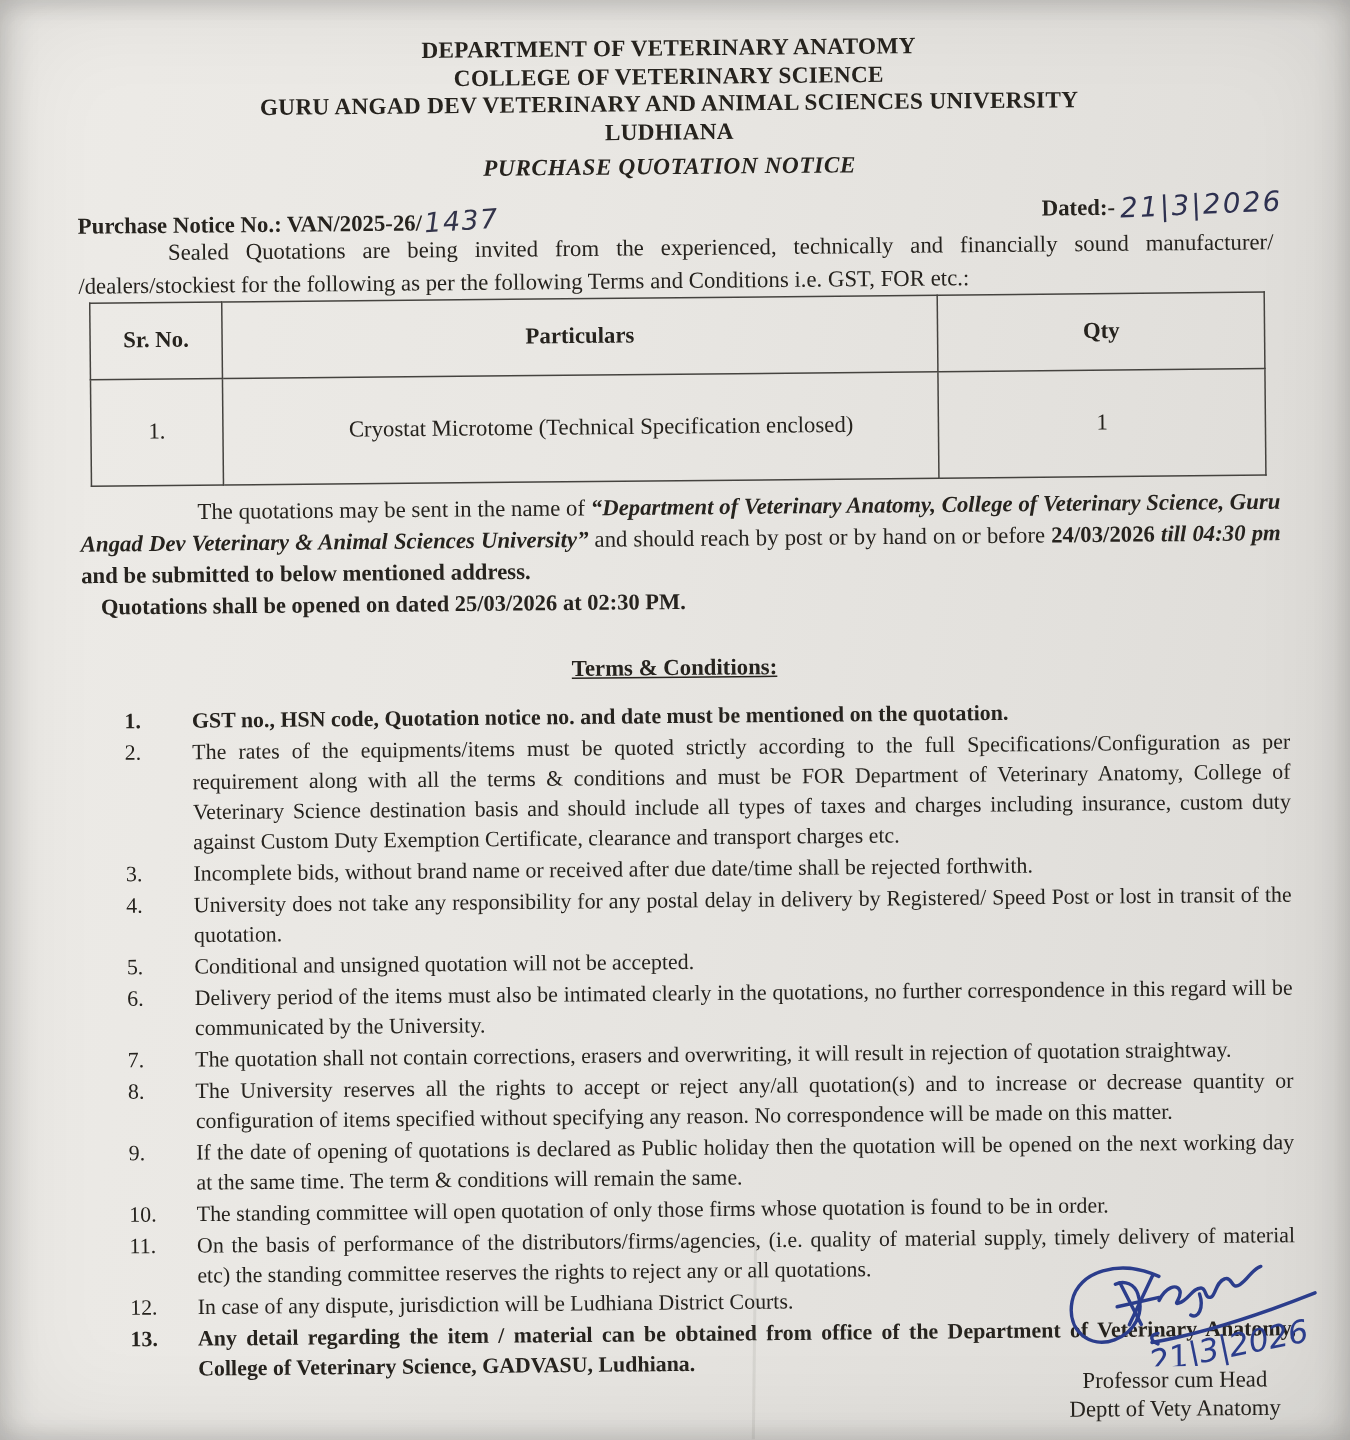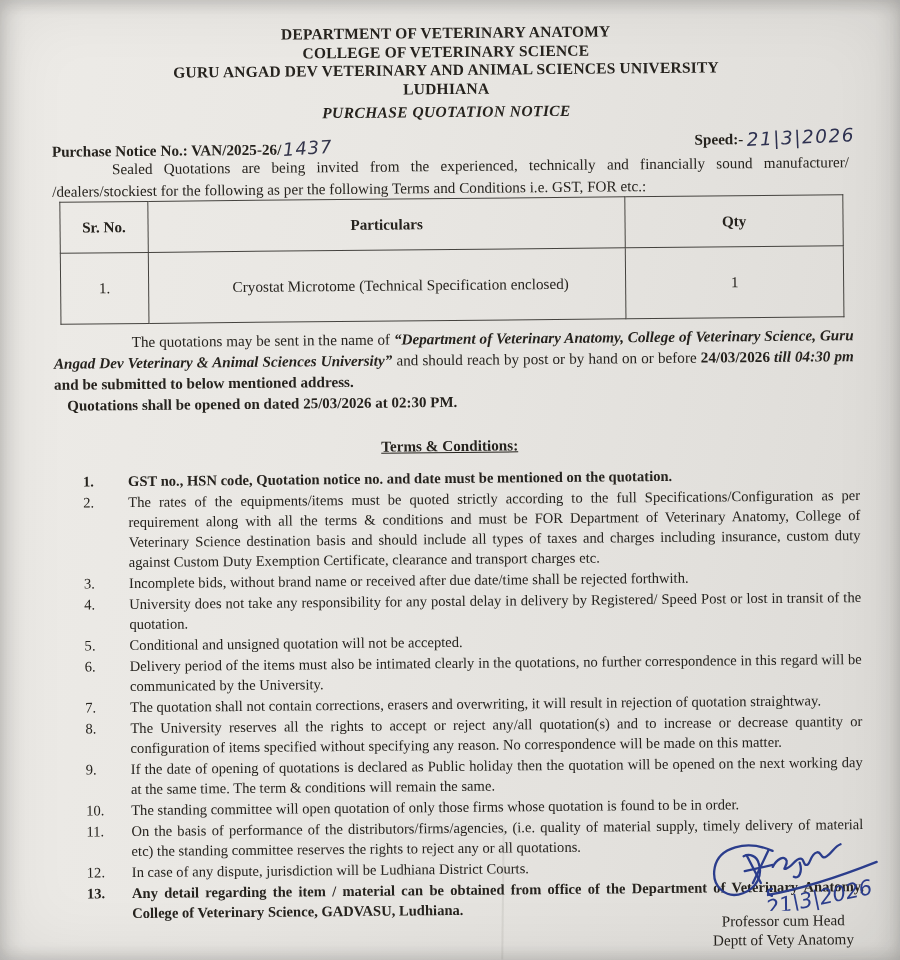--- a/index.html
+++ b/index.html
@@ -80,21 +80,21 @@
     <div class="hdr">
       <div class="h-line">DEPARTMENT OF VETERINARY ANATOMY</div>
       <div class="h-line">COLLEGE OF VETERINARY SCIENCE</div>
       <div class="h-line">GURU ANGAD DEV VETERINARY AND ANIMAL SCIENCES UNIVERSITY</div>
       <div class="h-line">LUDHIANA</div>
       <div class="doc-title">PURCHASE QUOTATION NOTICE</div>
     </div>
 
     <div class="notice-row">
       <div class="notice-no"><span>Purchase Notice No.: VAN/2025-26/</span><span class="hw hw-num">1437</span></div>
-      <div class="dated"><span>Speed:-</span><span class="hw hw-date">21|3|2026</span></div>
+      <div class="dated"><span>Dated:-</span><span class="hw hw-date">21|3|2026</span></div>
     </div>
 
     <p class="intro">
       <span class="jline">Sealed Quotations are being invited from the experienced, technically and financially sound manufacturer/</span>
       <span class="jline2">/dealers/stockiest for the following as per the following Terms and Conditions i.e. GST, FOR etc.:</span>
     </p>
 
     <table class="items">
       <colgroup>
           <col class="col-sr">

